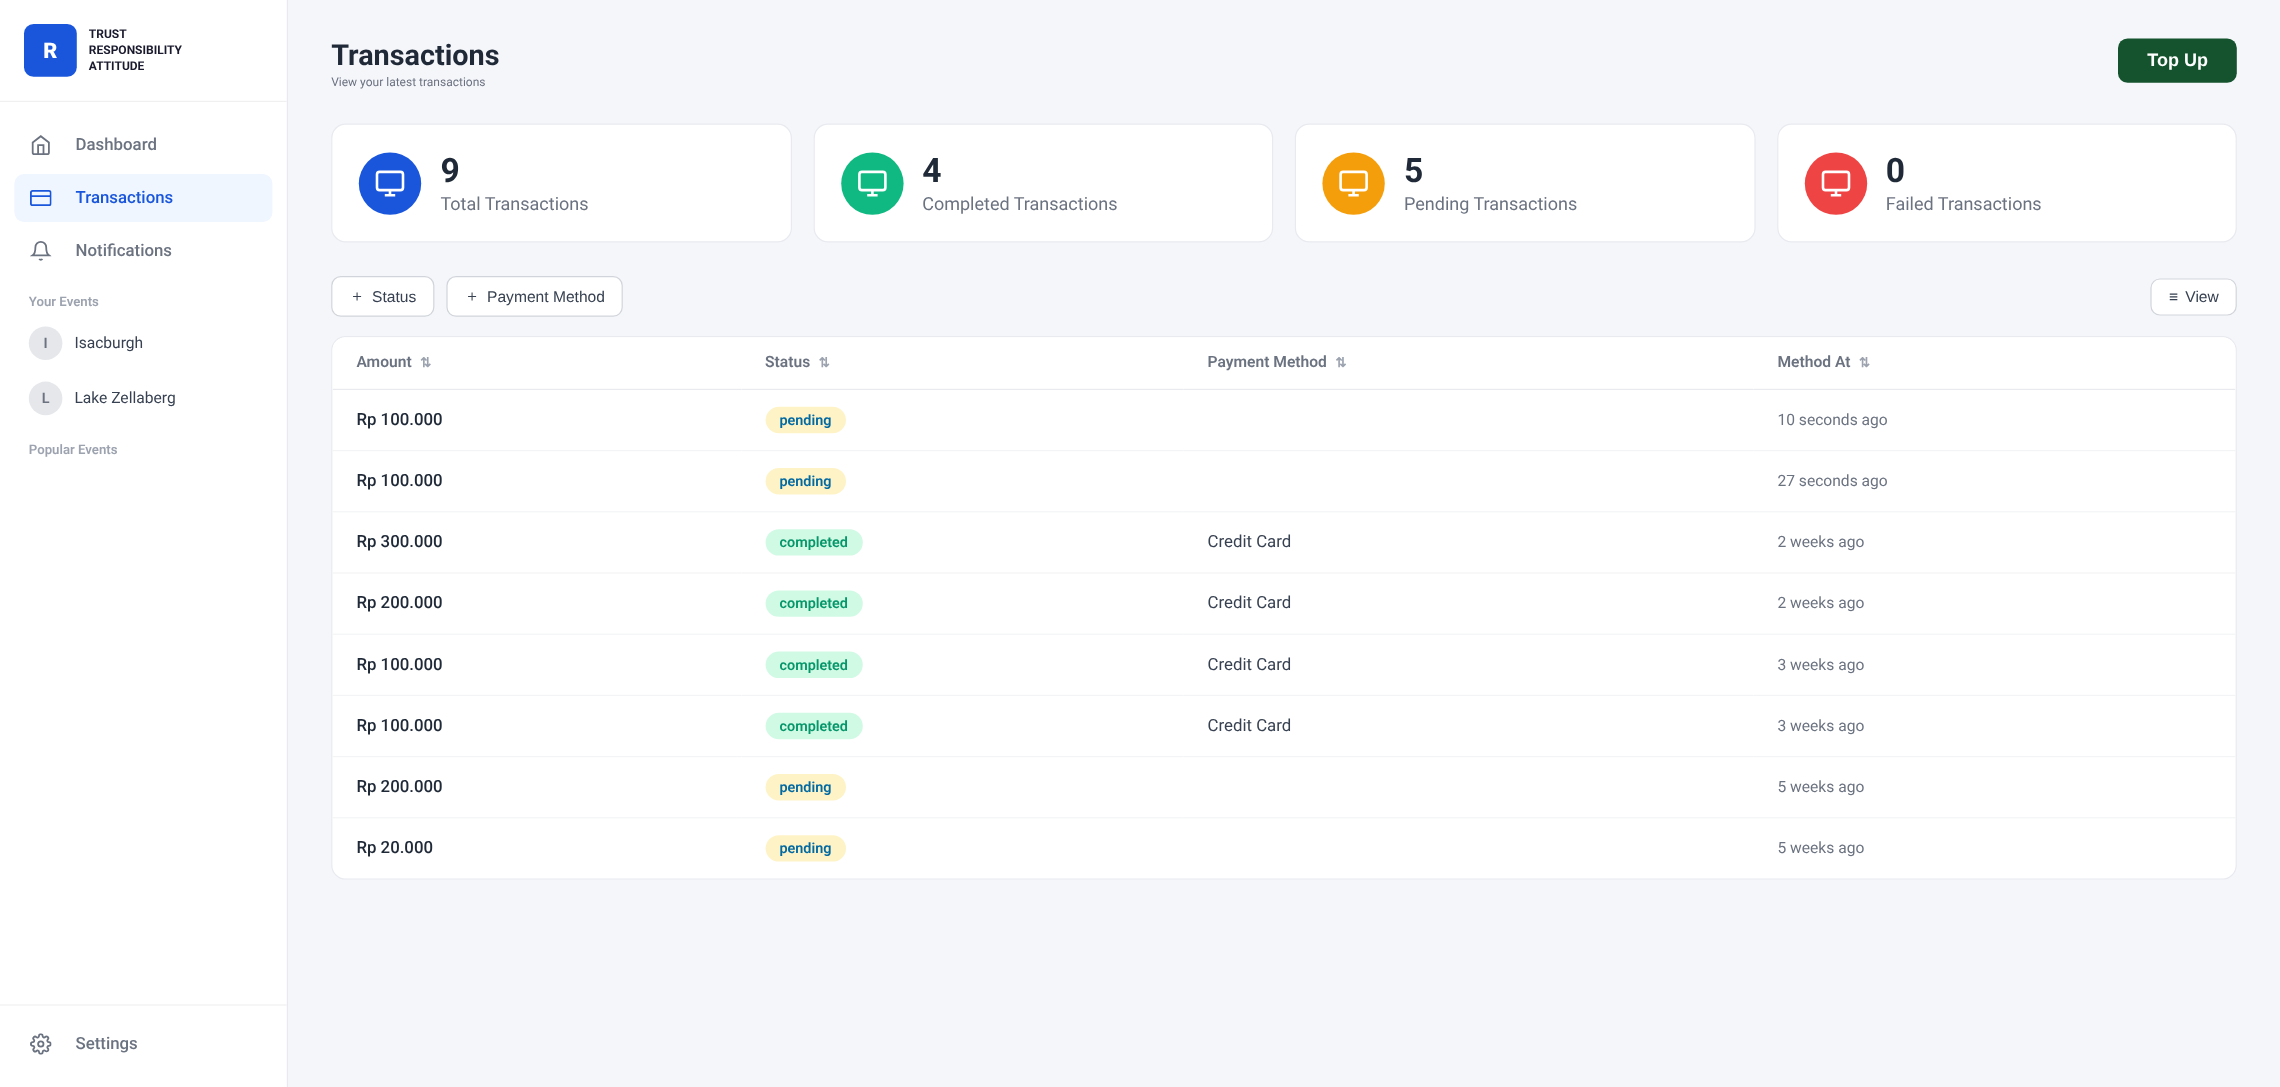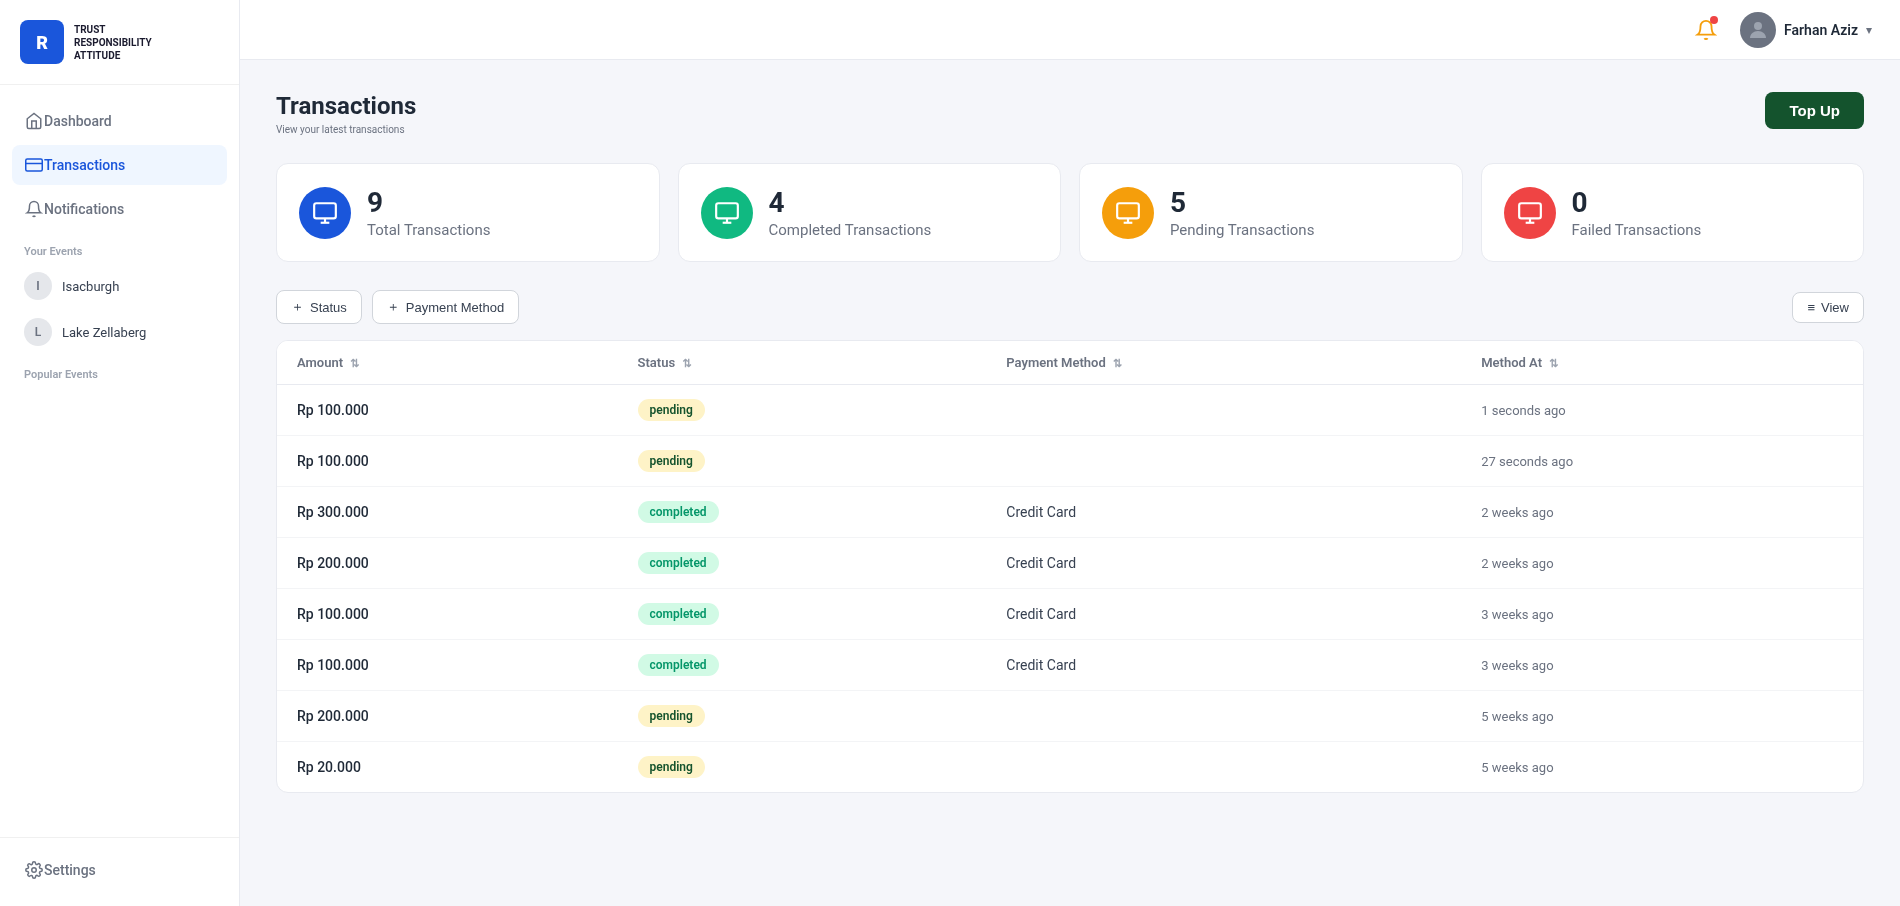--- a/index.html
+++ b/index.html
@@ -42,21 +42,21 @@
       line-height: 1.3;
       text-transform: uppercase;
     }
     .sidebar-nav {
       padding: 16px 12px;
       flex: 1;
     }
     .nav-item {
       display: flex;
       align-items: center;
-      gap: 0;
+      gap: 19px;
       padding: 10px 12px;
       border-radius: 8px;
       cursor: pointer;
       color: #6b7280;
       font-size: 14px;
       font-weight: 500;
       margin-bottom: 4px;
       text-decoration: none;
     }
     .nav-item.active { background: #eff6ff; color: #1a56db; }
@@ -264,21 +264,21 @@
       font-size: 14px;
       color: #1f2937;
     }
     .status-badge {
       display: inline-block;
       padding: 4px 12px;
       border-radius: 20px;
       font-size: 12px;
       font-weight: 600;
     }
-    .status-pending { background: #fef3c7; color: #14532d; text-align: right; }
+    .status-pending { background: #fef3c7; color: #0369a1; text-align: right; }
     .status-completed { background: #d1fae5; color: #059669; }
 
     .amount-cell { font-weight: 500; }
     .payment-cell { color: #374151; }
     .created-cell { color: #6b7280; font-size: 13px; }
   </style>
 </head>
 <body>
 
 <aside class="sidebar">
@@ -340,39 +340,20 @@
           <path d="M19.4 15a1.65 1.65 0 00.33 1.82l.06.06a2 2 0 010 2.83 2 2 0 01-2.83 0l-.06-.06a1.65 1.65 0 00-1.82-.33 1.65 1.65 0 00-1 1.51V21a2 2 0 01-4 0v-.09A1.65 1.65 0 009 19.4a1.65 1.65 0 00-1.82.33l-.06.06a2 2 0 01-2.83-2.83l.06-.06A1.65 1.65 0 004.68 15a1.65 1.65 0 00-1.51-1H3a2 2 0 010-4h.09A1.65 1.65 0 004.6 9a1.65 1.65 0 00-.33-1.82l-.06-.06a2 2 0 012.83-2.83l.06.06A1.65 1.65 0 009 4.68a1.65 1.65 0 001-1.51V3a2 2 0 014 0v.09a1.65 1.65 0 001 1.51 1.65 1.65 0 001.82-.33l.06-.06a2 2 0 012.83 2.83l-.06.06A1.65 1.65 0 0019.4 9a1.65 1.65 0 001.51 1H21a2 2 0 010 4h-.09a1.65 1.65 0 00-1.51 1z"></path>
         </svg>
       </span>
       <span>Settings</span>
     </div>
   </div>
 </aside>
 
 <div class="main">
 
-  <header class="topbar">
-    <div class="topbar-bell">
-      <svg width="22" height="22" viewBox="0 0 24 24" fill="none" stroke="#f59e0b" stroke-width="2">
-        <path d="M18 8A6 6 0 006 8c0 7-3 9-3 9h18s-3-2-3-9"></path>
-        <path d="M13.73 21a2 2 0 01-3.46 0"></path>
-      </svg>
-      <div class="bell-dot"></div>
-    </div>
-    <div class="topbar-user">
-      <div class="user-avatar">
-        <svg width="24" height="24" viewBox="0 0 24 24" fill="#9ca3af">
-          <circle cx="12" cy="8" r="4"></circle>
-          <path d="M4 20c0-4 3.6-7 8-7s8 3 8 7"></path>
-        </svg>
-      </div>
-      <span class="user-name">Farhan Aziz</span>
-      <span class="chevron-icon">▾</span>
-    </div>
-  </header>
 
   <div class="content">
 
     <div class="page-header">
       <div>
         <h1 class="page-title">Transactions</h1>
         <p class="page-subtitle">View your latest transactions</p>
       </div>
       <button class="top-up-btn">Top Up</button>
     </div>
@@ -471,21 +452,21 @@
             </th>
           </tr>
         </thead>
         <tbody id="table-body">
         <tr>
       <td class="amount-cell">Rp 100.000</td>
       <td>
         <span class="status-badge status-pending">pending</span>
       </td>
       <td class="payment-cell"></td>
-      <td class="created-cell">1 seconds ago</td>
+      <td class="created-cell">10 seconds ago</td>
     </tr>
             <tr>
       <td class="amount-cell">Rp 100.000</td>
       <td>
         <span class="status-badge status-pending">pending</span>
       </td>
       <td class="payment-cell"></td>
       <td class="created-cell">27 seconds ago</td>
     </tr>
             <tr>

